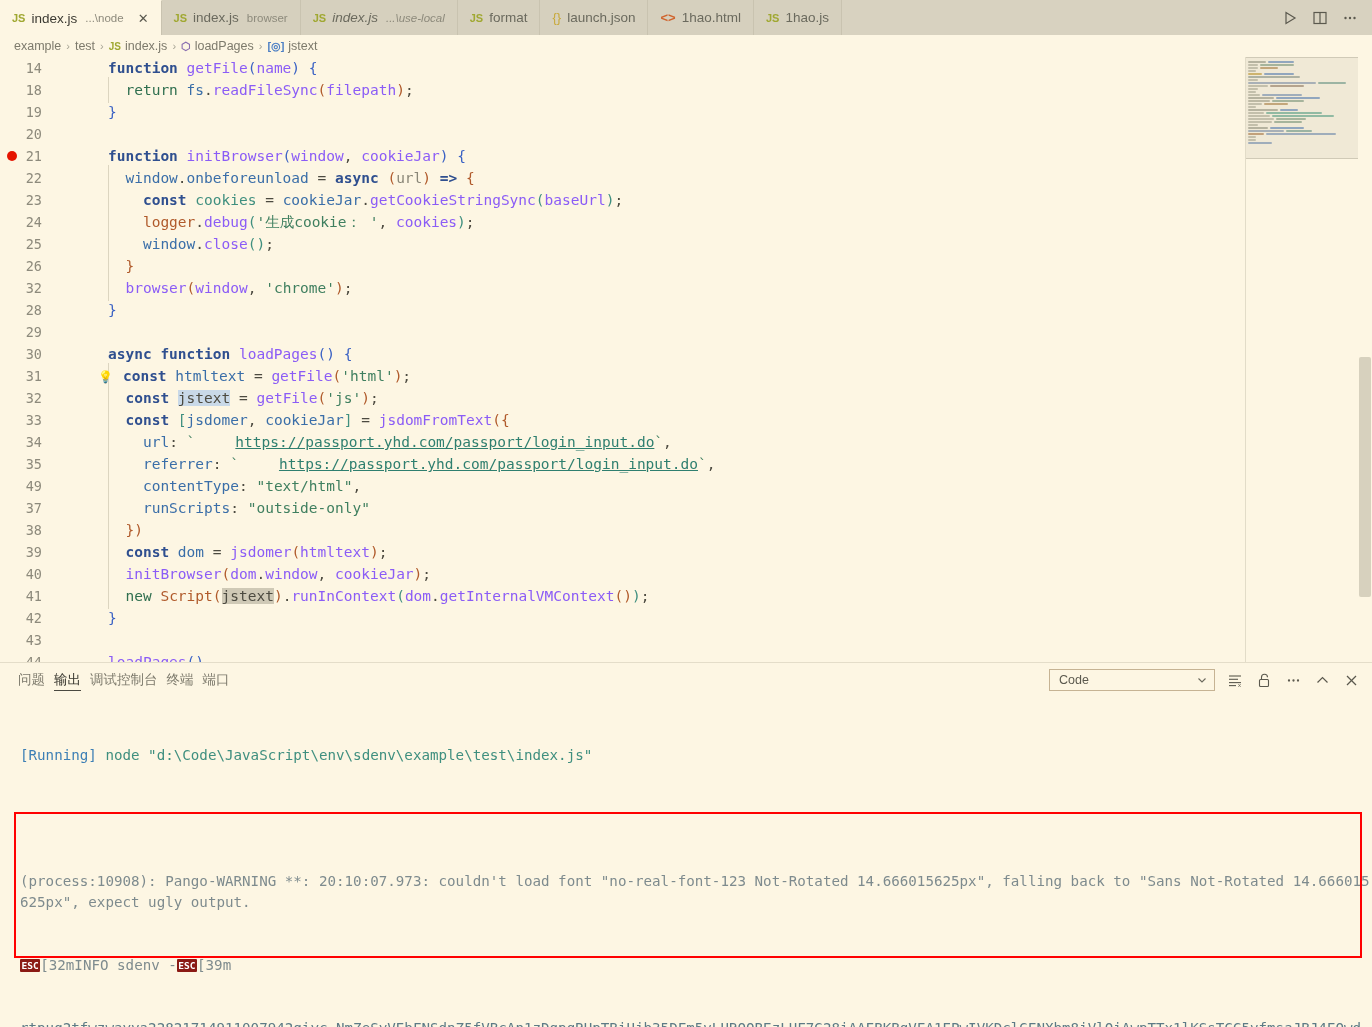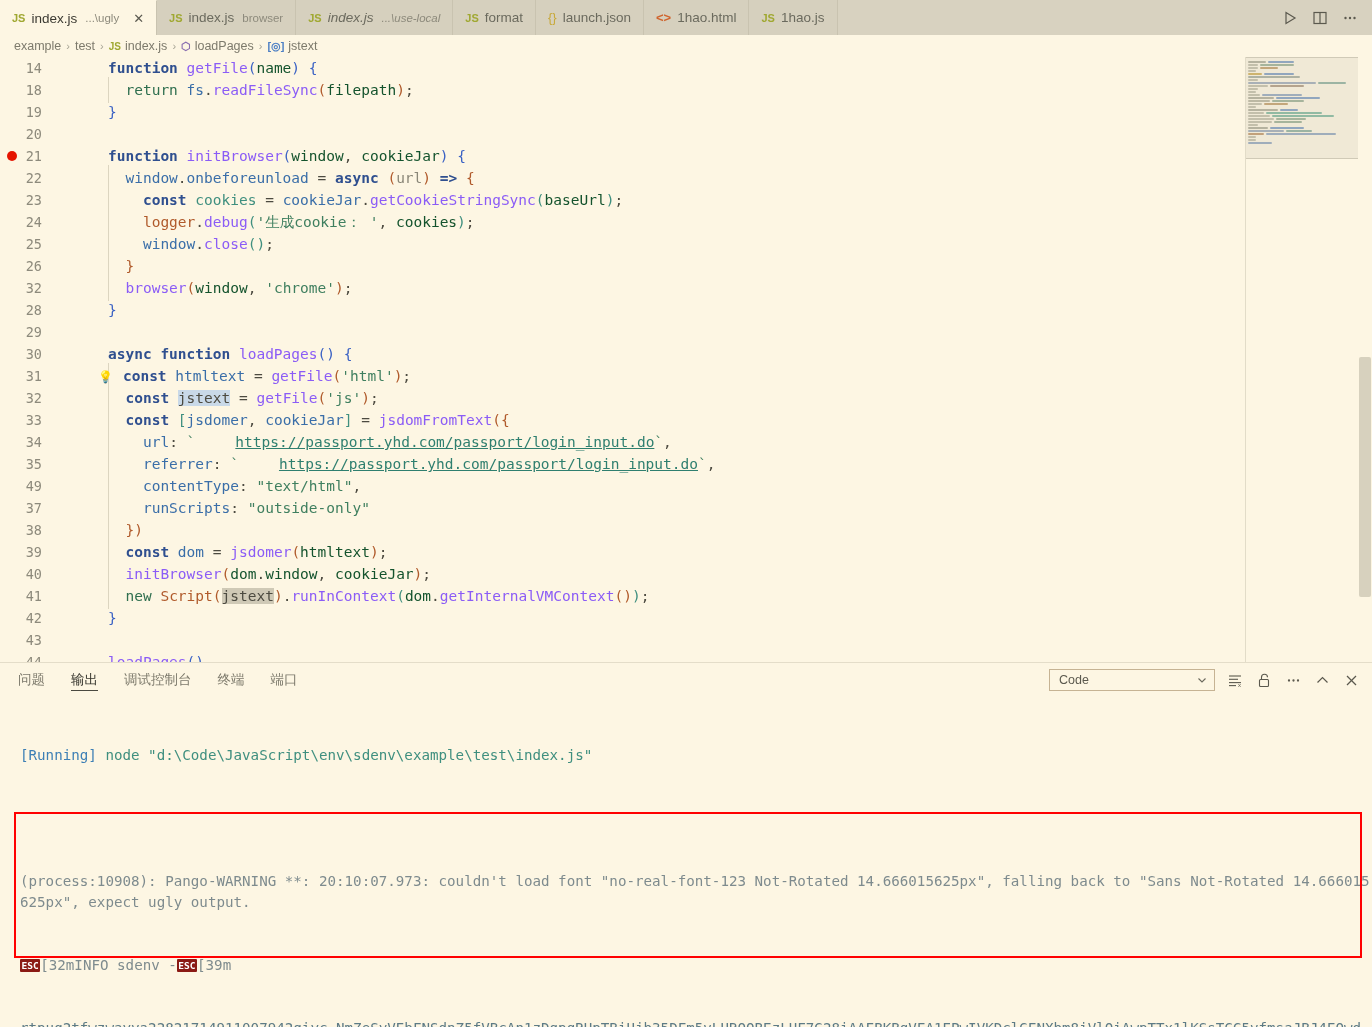--- a/index.html
+++ b/index.html
@@ -107,21 +107,21 @@
   }
   .lcode { flex: 1; padding-left: 18px; color: #4c4a40; position: relative;}
   .bp {
     position: absolute; left: 7px; width: 10px; height: 10px;
     border-radius: 50%; background: #e51400;
   }
   
   .t-kw   { color: #2f4f8f; font-weight: bold; }  
   .t-fn   { color: #8b5cf6; }
   .t-var  { color: #3a6ea8; }
-  .t-par  { color: #14532d; }
+  .t-par  { color: #8b5cf6; }
   .t-str  { color: #3f7f5f; }
   .t-cls  { color: #b05a2b; }
   .t-op   { color: #4c4a40; }
   .t-brk1 { color: #3b62c4; }
   .t-brk2 { color: #b05a2b; }
   .t-brk3 { color: #3f8f7f; }
   .t-url  { color: #2f7f6f; text-decoration: underline; margin-left: 40px; }
   .t-dim  { color: #8a8778; }
   .sel    { background: #c9d9e8; }
   .sel2   { background: #cfc9b6; }
@@ -155,21 +155,21 @@
     flex: 1 1 auto;
     background: #fdf6e3;
     display: flex; flex-direction: column;
     border-top: 1px solid #e4ddc9;
     position: relative;
   }
   .panel-header {
     height: 34px; flex: 0 0 34px;
     display: flex; align-items: center;
     padding-left: 18px;
-    gap: 26px;
+    gap: 9px;
     position: relative;
   }
   .panel-tab {
     font-size: 13.5px; color: #7d7a6c; cursor: pointer;
     position: relative; height: 34px; display: flex; align-items: center;
     font-family: "Liberation Sans", sans-serif;
   }
   .panel-tab.active { color: #35342c; }
   .panel-tab.active::after {
     content: ""; position: absolute; left: 0; right: 0; bottom: 6px;
@@ -223,21 +223,21 @@
 </style>
 </head>
 <body>
 
 <div id="app">
 
   <div class="tabbar">
     <div class="tab active">
       <span class="tab-icon js">JS</span>
       <span class="tab-label">index.js</span>
-      <span class="tab-sub">...\ugly</span>
+      <span class="tab-sub">...\node</span>
       <span class="tab-close">✕</span>
     </div>
     <div class="tab">
       <span class="tab-icon js">JS</span>
       <span class="tab-label">index.js</span>
       <span class="tab-sub">browser</span>
     </div>
     <div class="tab italic">
       <span class="tab-icon js">JS</span>
       <span class="tab-label">index.js</span>

